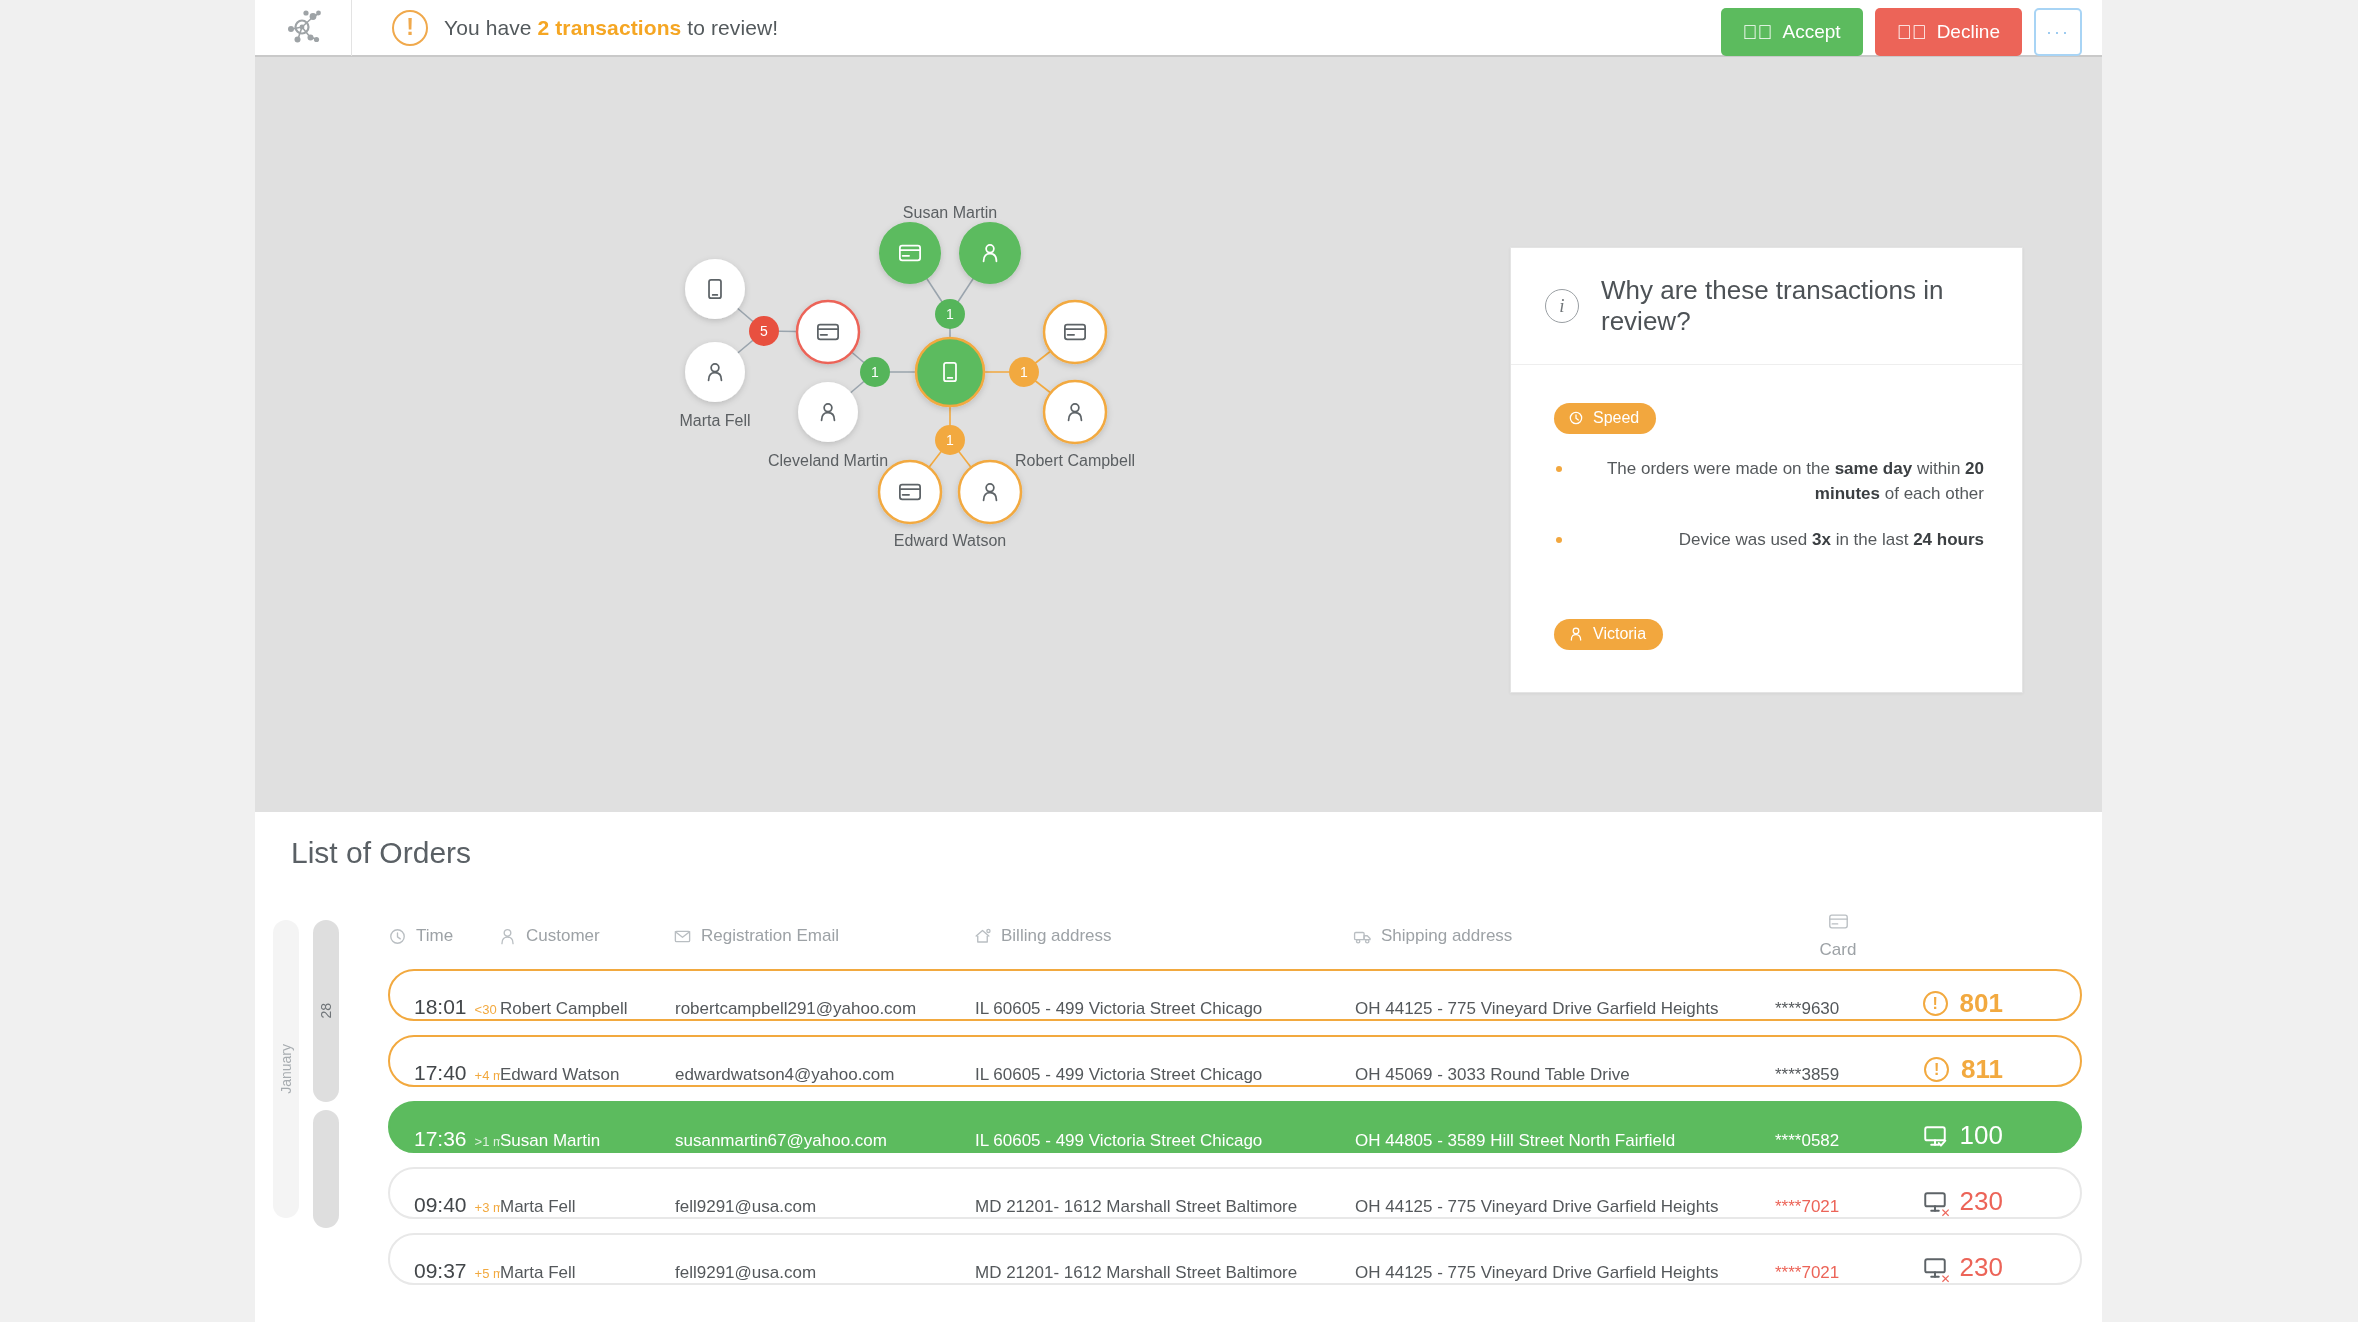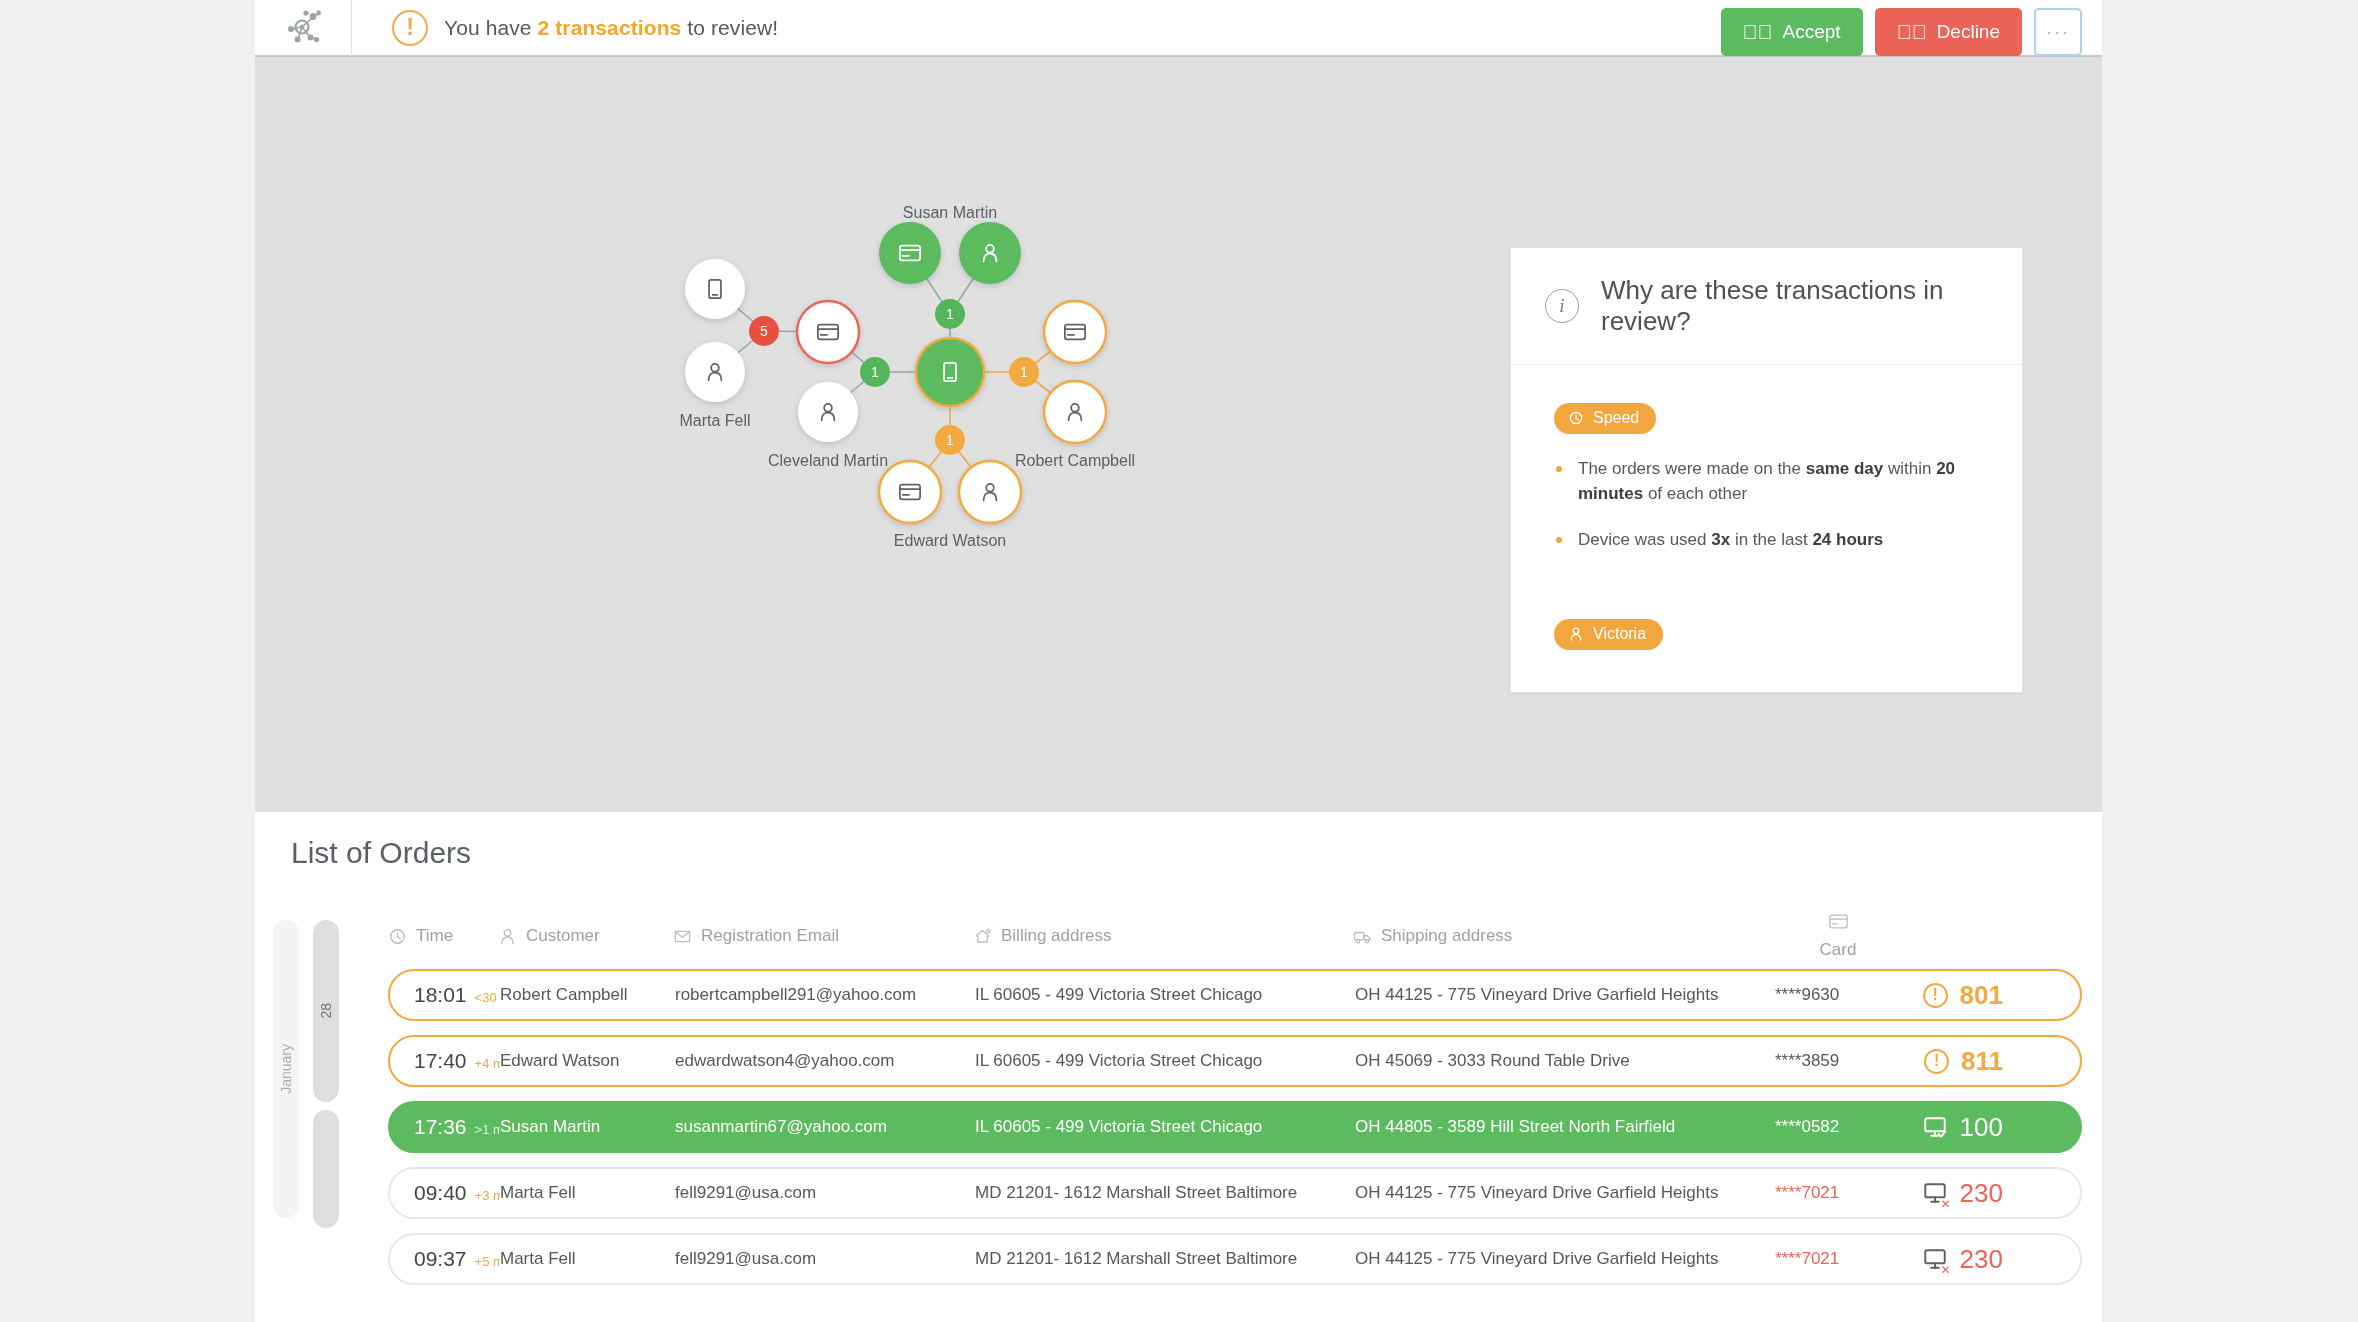--- a/index.html
+++ b/index.html
@@ -126,21 +126,21 @@
   .why-body { padding: 38px 38px 42px 43px; }
   .tag {
     display: inline-flex; align-items: center; gap: 9px;
     background: #f2a73e;
     color: #ffffff;
     font-size: 16px;
     border-radius: 20px;
     padding: 6px 17px 7px 14px;
   }
   .tag svg { display: block; }
-  .bullets { margin: 23px 0 0 0; padding: 0; list-style: none; }
+  .bullets { margin: 23px 0 0 0; padding: 0; list-style: none; text-align: right; }
   .bullets li {
     position: relative;
     padding-left: 24px;
     margin-bottom: 22px;
     font-size: 17px;
     line-height: 1.45;
     color: #55595c;
   }
   .bullets li:before {
     content: "";
@@ -213,21 +213,21 @@
   .rail-day span {
     font-size: 14px; color: #6f7478;
     transform: rotate(180deg);
     writing-mode: vertical-rl;
   }
   .rail-day.d1 { top: 8px; height: 182px; }
   .rail-day.d2 { top: 198px; height: 118px; }
 
   .row {
     display: flex;
-    align-items: center;
+    align-items: flex-end;
     height: 52px;
     margin-bottom: 14px;
     margin-left: 133px;
     margin-right: 20px;
     border-radius: 26px;
     border: 2px solid #e8e8e8;
     background: #ffffff;
     padding-left: 0;
     font-size: 17px;
     color: #54585b;

